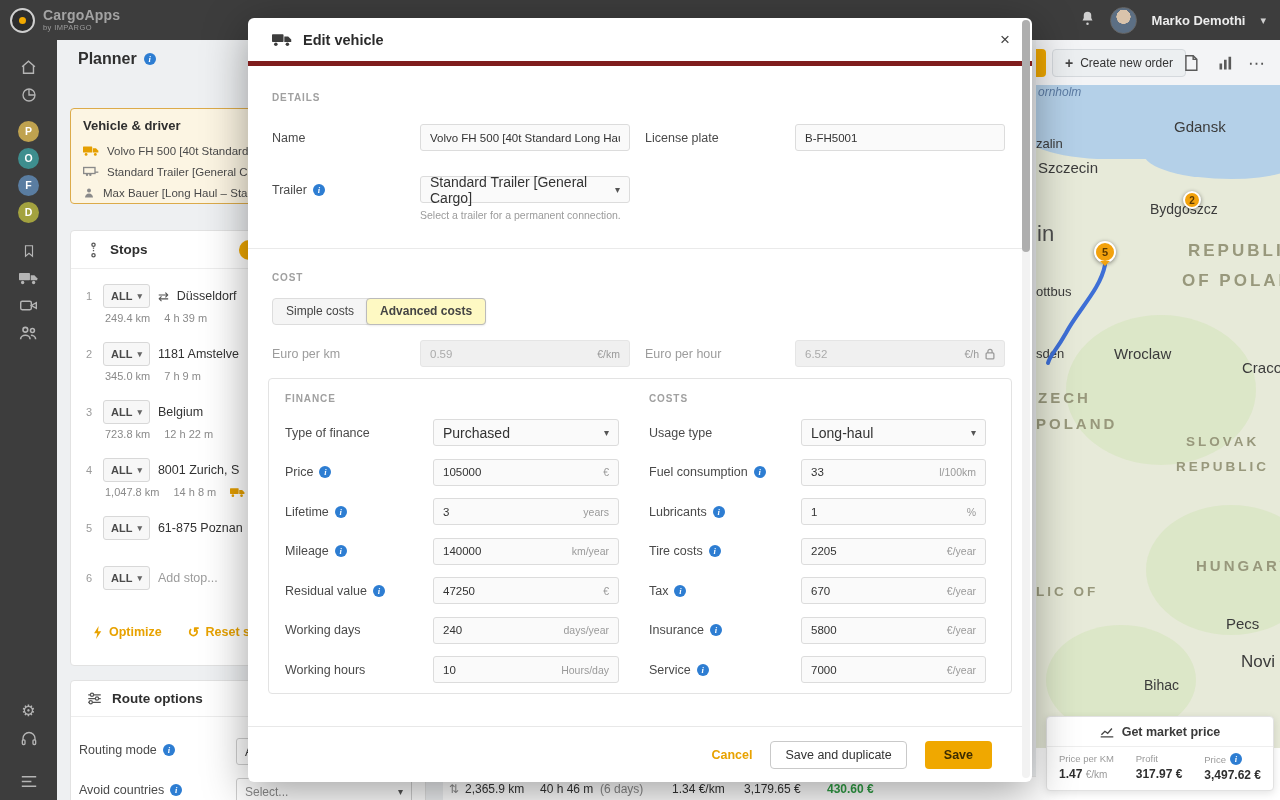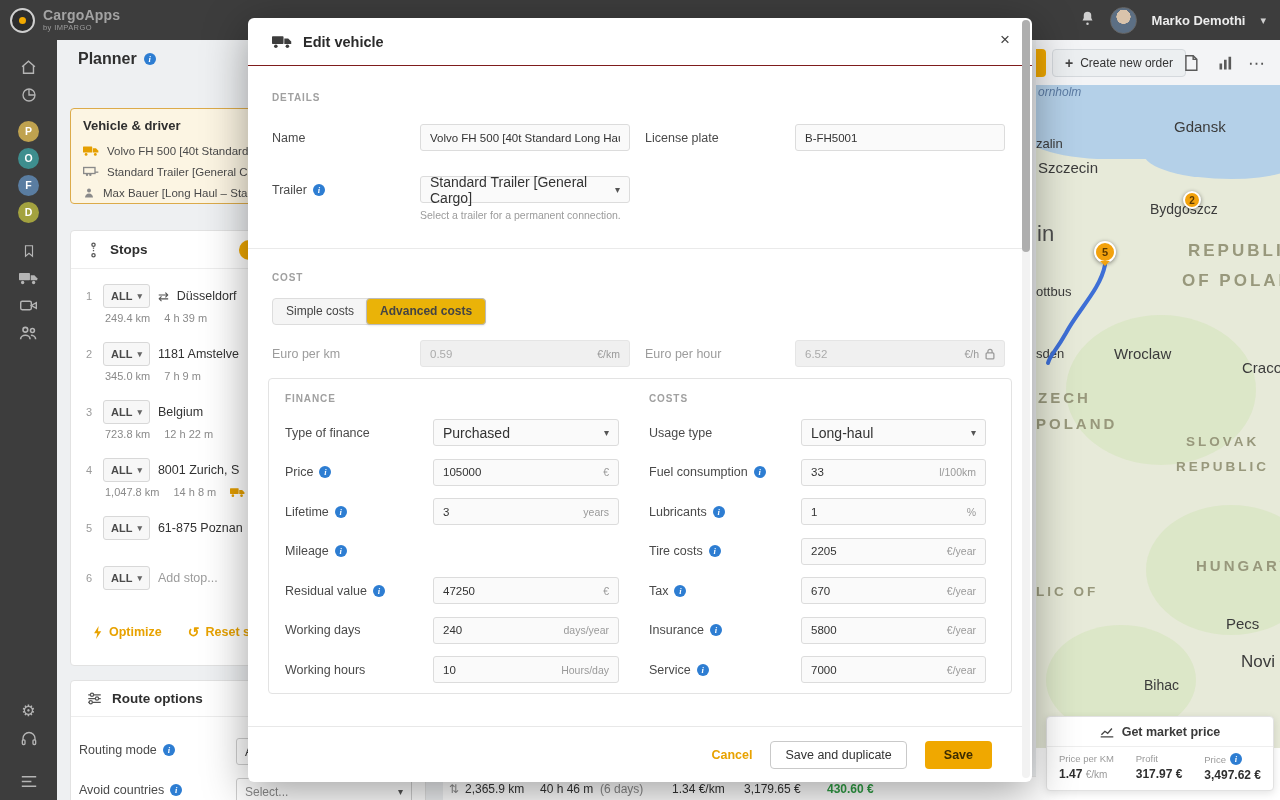--- a/index.html
+++ b/index.html
@@ -94,40 +94,40 @@
 
   
   .bottom-strip{position:absolute;left:443px;top:776px;width:593px;height:24px;background:#fff;border-top:1px solid #e8e8e8;z-index:4}
   .bs-item{position:absolute;top:0;line-height:24px;font-size:12px;color:#333;white-space:nowrap}
   .bs-toggle{position:absolute;left:6px;top:0;line-height:24px;font-size:12px;color:#8a8a8a}
   .bs-item.dim{color:#8a8a8a}
   .bs-item.green{color:#2f9e44;font-weight:700}
 
   
   .modal{position:absolute;left:248px;top:18px;width:784px;height:764px;background:#fff;border-radius:6px;box-shadow:0 10px 45px rgba(0,0,0,.38);z-index:40;overflow:hidden}
-  .m-header{position:absolute;left:0;top:0;right:0;height:48px;display:flex;align-items:center;gap:11px;padding:0 24px;border-bottom:1px solid #7f1d1d}
+  .m-header{position:absolute;left:0;top:0;right:0;height:48px;display:flex;align-items:center;gap:11px;padding:0 24px;border-bottom:5px solid #7f1d1d}
   .m-title{font-size:14.5px;font-weight:700;color:#2b2b2b}
   .m-close{position:absolute;right:22px;top:13px;font-size:17px;color:#444;line-height:1}
   .sec-label{position:absolute;font-size:10px;font-weight:700;letter-spacing:.9px;color:#a0a0a0}
   .m-row{position:absolute;display:flex;align-items:center}
   .f-label{display:flex;align-items:center;gap:6px;font-size:12.5px;color:#4a4a4a}
   .f-label.dim{color:#9c9c9c}
   .field{display:flex;align-items:center;background:#fafafa;border:1px solid #dcdcdc;border-radius:3px;height:27px;padding:0 9px}
   .field input{flex:1;min-width:0;border:0;background:transparent;outline:none;font-family:inherit;font-size:11.5px;color:#333}
   .field .unit{font-size:10.5px;color:#9a9a9a;margin-left:6px;white-space:nowrap}
   .field.disabled{background:#f0f0f0;border-color:#e5e5e5}
   .field.disabled input{color:#ababab}
   .field.select{justify-content:space-between;background:#fafafa}
   .sel-text{font-size:14px;color:#333}
   .field .caret{font-size:10px;color:#555;margin-left:8px}
   .hint{position:absolute;font-size:10.5px;color:#9b9b9b}
   .m-div{position:absolute;left:0;right:10px;border-top:1px solid #eaeaea}
   .tabs{position:absolute;left:24px;top:280px;display:inline-flex;height:27px;background:#f5f5f5;border:1px solid #ddd;border-radius:4px}
   .tab{padding:0 13px;line-height:25px;font-size:12px;color:#444;white-space:nowrap}
-  .tab.active{background:#eab308;border:1px solid #bbb;border-radius:4px;margin:-1px;line-height:25px;font-weight:700;box-shadow:0 1px 2px rgba(0,0,0,.08)}
+  .tab.active{background:#fef9c3;border:1px solid #bbb;border-radius:4px;margin:-1px;line-height:25px;font-weight:700;box-shadow:0 1px 2px rgba(0,0,0,.08)}
   .cost-box{position:absolute;left:20px;top:360px;width:744px;height:316px;border:1px solid #e3e3e3;border-radius:4px}
   .box-col{position:absolute;top:14px}
   .col-left{left:16px;width:334px}
   .col-right{left:380px;width:337px}
   .box-sec{font-size:10px;font-weight:700;letter-spacing:.9px;color:#a0a0a0;height:26px}
   .b-row{display:flex;align-items:center;height:27px;margin-bottom:12.5px}
   .col-left .b-lab{width:148px}
   .col-right .b-lab{width:152px}
   .b-lab{display:flex;align-items:center;gap:6px;font-size:12.5px;color:#4a4a4a;flex:none}
   .col-left .field{width:186px}
@@ -618,20 +618,24 @@
           <span class="field" data-interactable="false">
               <input data-interactable="true" value="3" style="">
               <span class="unit">years</span>
             </span>
         </div>
         <div class="b-row">
           <span class="b-lab" data-interactable="false">
               <span>Mileage</span>
               <span class="info" data-interactable="true"></span>
             </span>
+          <span class="field" data-interactable="false">
+              <input data-interactable="true" value="140000" style="">
+              <span class="unit">km/year</span>
+            </span>
         </div>
         <div class="b-row">
           <span class="b-lab" data-interactable="false">
               <span>Residual value</span>
               <span class="info" data-interactable="true"></span>
             </span>
           <span class="field" data-interactable="false">
               <input data-interactable="true" value="47250" style="">
               <span class="unit">€</span>
             </span>

